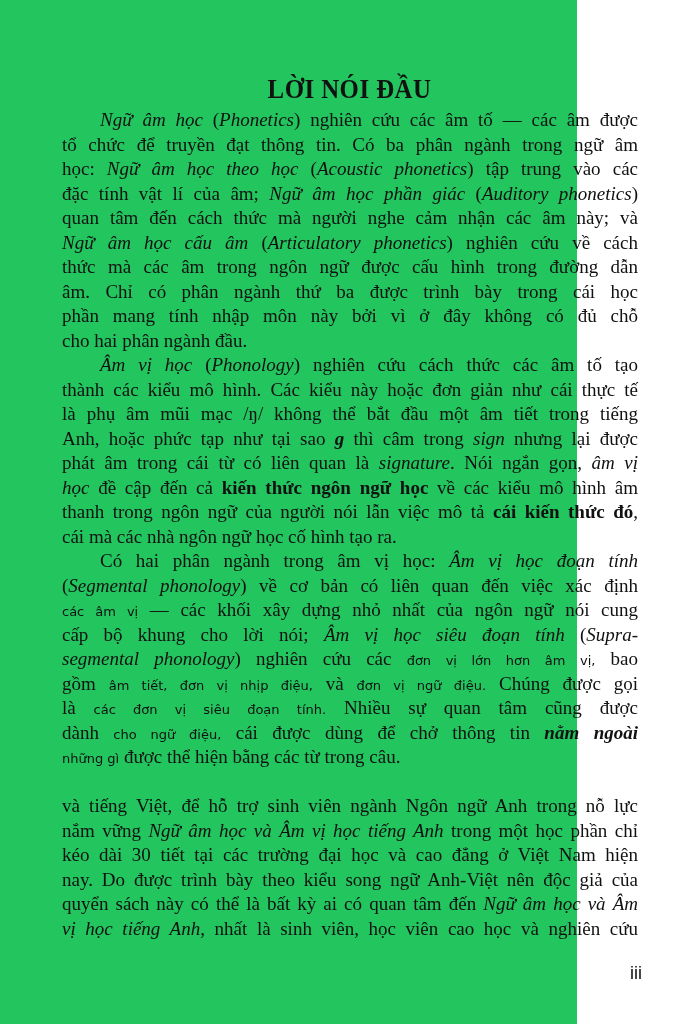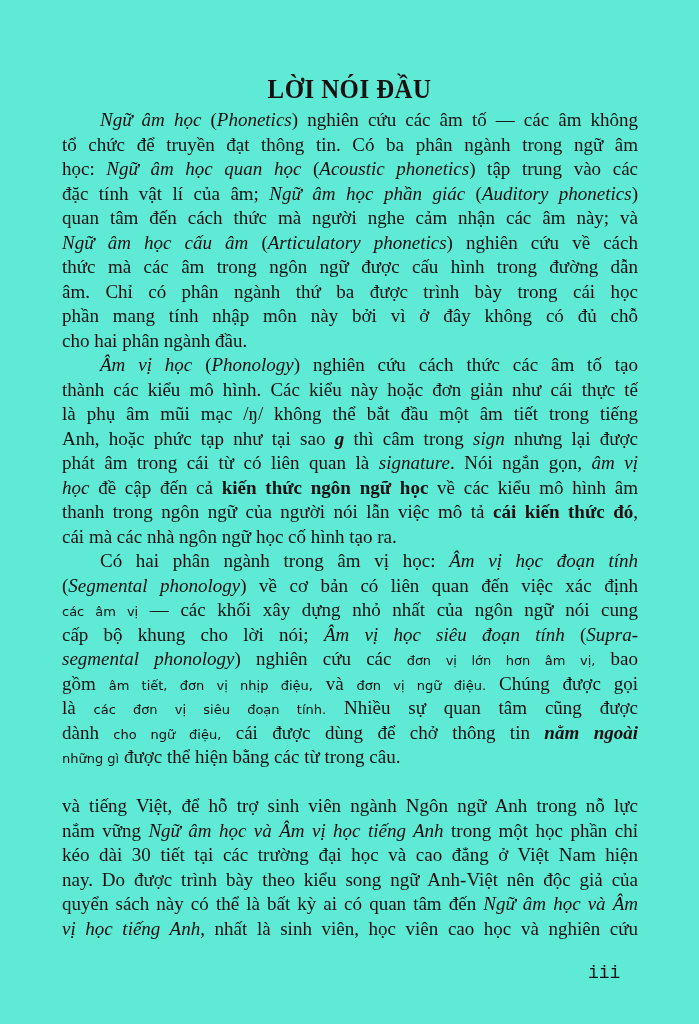--- a/index.html
+++ b/index.html
@@ -1,42 +1,42 @@
 <!DOCTYPE html>
 <html><head>
 <meta charset="utf-8">
 <style>
   html, body { margin: 0; padding: 0; background: #ffffff; }
   body { width: 699px; height: 1024px; position: relative; overflow: hidden;
          font-family: "Liberation Serif", serif; color: #111111; }
-  .page { position: absolute; left: 0; top: 0; width: 699px; height: 1024px; background: #5eead4; }
+  .page { position: absolute; left: 0; top: 0; width: 577px; height: 1024px; background: #22c55e; }
   .title { position: absolute; left: 0; width: 699px; top: 74px; text-align: center;
            font-family: "Liberation Serif", serif; font-weight: bold; font-size: 27px;
            letter-spacing: 0.5px; color: #111; transform: scaleX(0.92); transform-origin: center; }
   .line { position: absolute; left: 62px; width: 576px; height: 24px; font-size: 19px;
           line-height: 24px; white-space: nowrap; text-align: justify; text-align-last: justify; }
   .line.last { text-align-last: left; }
   .line.indent { left: 100px; width: 538px; }
   .i { font-style: italic; margin-top: 41px; }
   .b { font-weight: bold; }
   .u { }
   .sans { font-family: "DejaVu Sans", sans-serif; font-size: 13px; }
   .bi { font-weight: bold; font-style: italic; }
-  .pagenum { position: absolute; left: 588px; top: 963px; font-family: Liberation Mono, monospace;
+  .pagenum { position: absolute; left: 630px; top: 963px; font-family: Liberation Sans, sans-serif;
              font-size: 18px; color: #111; }
 </style>
 </head>
 <body>
 
 <div class="page">
   <div class="title">LỜI NÓI ĐẦU</div>
 
-  <div class="line indent" style="top:108px"><span class="i">Ngữ âm học</span><span> (</span><span class="i">Phonetics</span><span>) nghiên cứu các âm tố — các âm không</span></div>
+  <div class="line indent" style="top:108px"><span class="i">Ngữ âm học</span><span> (</span><span class="i">Phonetics</span><span>) nghiên cứu các âm tố — các âm được</span></div>
   <div class="line" style="top:132.5px"><span>tổ chức để truyền đạt thông tin. Có ba phân ngành trong ngữ âm</span></div>
-  <div class="line" style="top:157px"><span>học: </span><span class="i">Ngữ âm học quan học</span><span> (</span><span class="i">Acoustic phonetics</span><span>) tập trung vào các</span></div>
+  <div class="line" style="top:157px"><span>học: </span><span class="i">Ngữ âm học theo học</span><span> (</span><span class="i">Acoustic phonetics</span><span>) tập trung vào các</span></div>
   <div class="line" style="top:181.5px"><span>đặc tính vật lí của âm; </span><span class="i">Ngữ âm học phần giác</span><span> (</span><span class="i">Auditory phonetics</span><span>)</span></div>
   <div class="line" style="top:206px"><span>quan tâm đến cách thức mà người nghe cảm nhận các âm này; và</span></div>
   <div class="line" style="top:255px"><span>thức mà các âm trong ngôn ngữ được cấu hình trong đường dẫn</span></div>
   <div class="line" style="top:230.5px"><span class="i">Ngữ âm học cấu âm</span><span> (</span><span class="i">Articulatory phonetics</span><span>) nghiên cứu về cách</span></div>
   <div class="line" style="top:279.5px"><span>âm. Chỉ có phân ngành thứ ba được trình bày trong cái học</span></div>
   <div class="line" style="top:304px"><span>phần mang tính nhập môn này bởi vì ở đây không có đủ chỗ</span></div>
   <div class="line last" style="top:328.5px"><span>cho hai phân ngành đầu.</span></div>
 
   <div class="line indent" style="top:353px"><span class="i">Âm vị học</span><span> (</span><span class="i">Phonology</span><span>) nghiên cứu cách thức các âm tố tạo</span></div>
   <div class="line" style="top:377.5px"><span>thành các kiểu mô hình. Các kiểu này hoặc đơn giản như cái thực tế</span></div>

